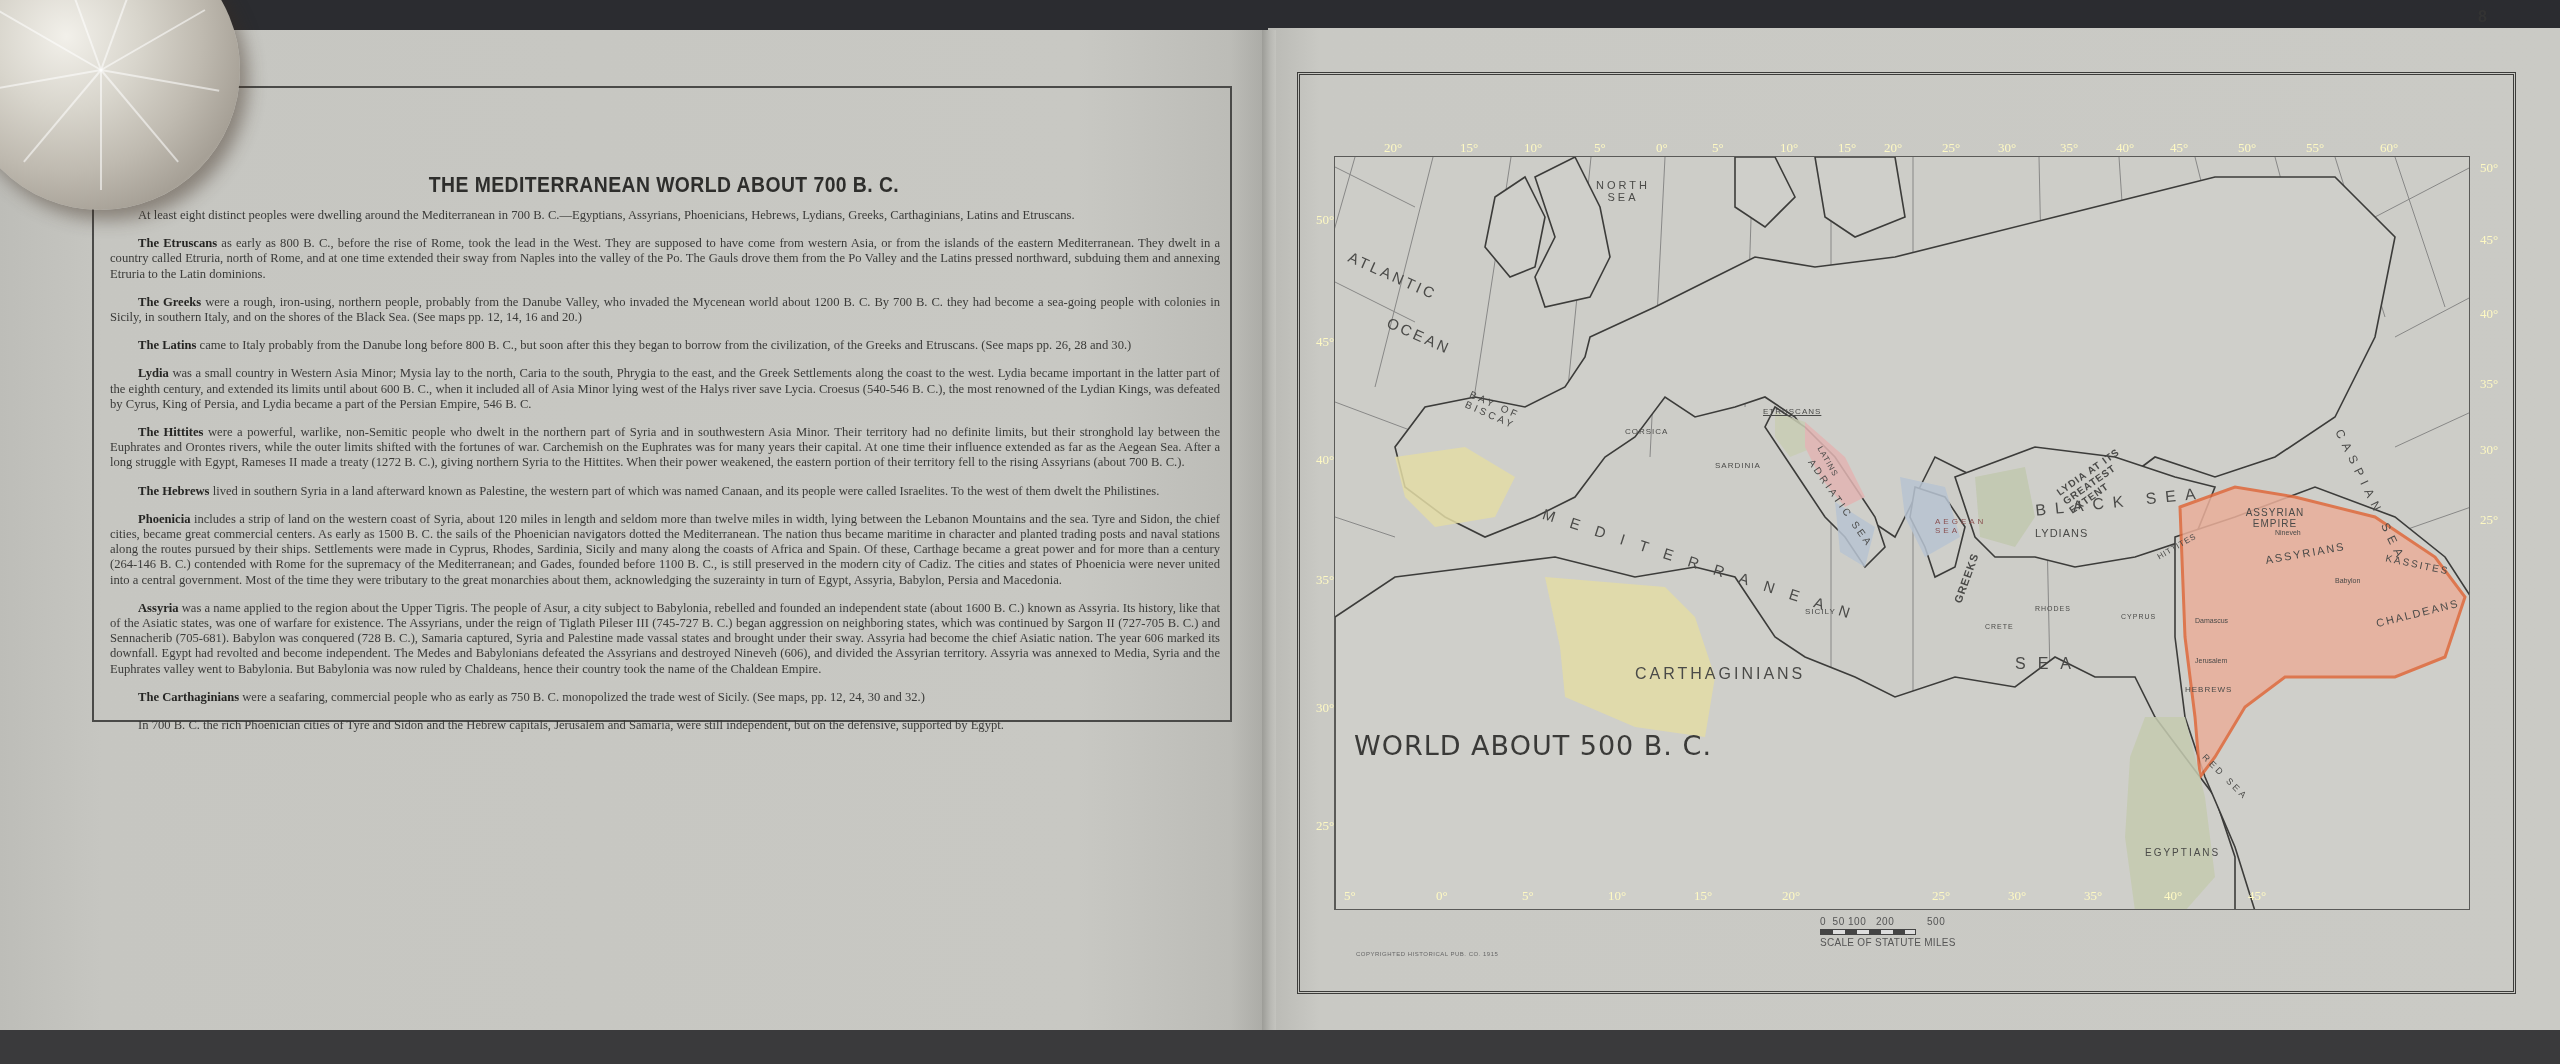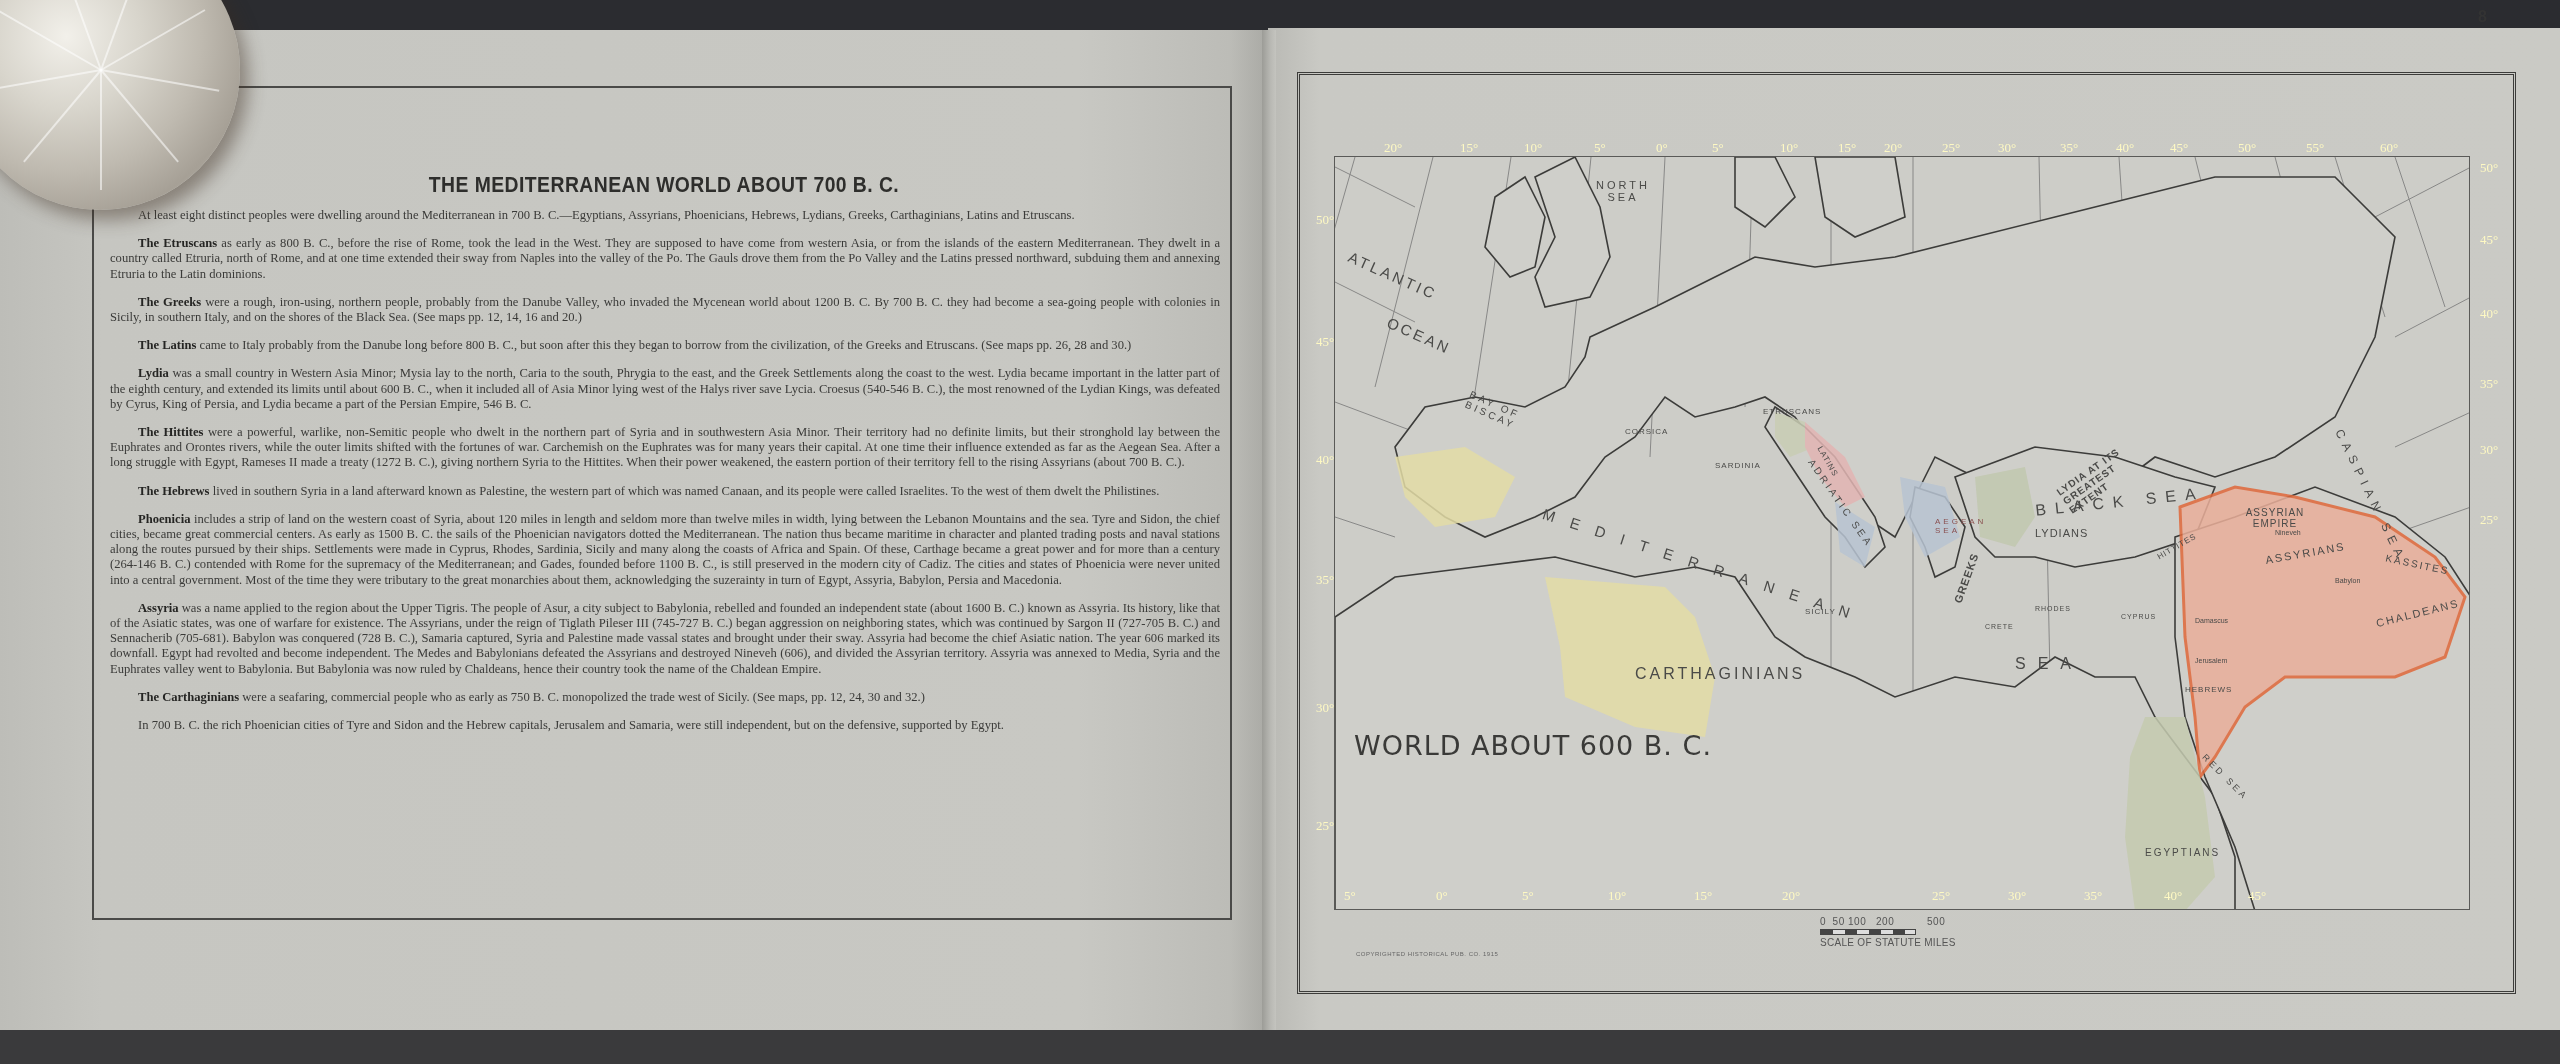--- a/index.html
+++ b/index.html
@@ -2,21 +2,21 @@
 <html><head>
 <meta charset="utf-8">
 <style>
   html,body{margin:0;padding:0;}
   body{width:2560px;height:1064px;background:#2b2c30;position:relative;overflow:hidden;font-family:"Liberation Serif",serif;}
   .page{position:absolute;background:#c9c9c4;}
   #left-page{left:0;top:30px;width:1268px;height:1034px;background:linear-gradient(90deg,#bdbdb8 0%,#c6c6c1 8%,#c8c8c3 85%,#bcbcb7 97%,#a9a9a4 100%);}
   #right-page{left:1268px;top:28px;width:1292px;height:1036px;background:linear-gradient(90deg,#b9b9b4 0%,#c9c9c4 4%,#cacac5 100%);}
   #gutter{position:absolute;left:1262px;top:30px;width:14px;height:1034px;background:linear-gradient(90deg,#9c9c97,#b8b8b3 60%,#c4c4bf);}
   #bottom-edge{position:absolute;left:0;top:1030px;width:2560px;height:34px;background:#3a3a3c;}
-  #text-frame{position:absolute;left:92px;top:86px;width:1140px;height:834px;border:2px solid #4a4a48;box-sizing:border-box;}
+  #text-frame{position:absolute;left:92px;top:86px;width:1140px;height:636px;border:2px solid #4a4a48;box-sizing:border-box;}
   #doc-title{position:absolute;left:0;top:84px;width:1140px;text-align:center;font-family:"Liberation Sans",sans-serif;font-weight:bold;font-size:22px;color:#2e2e2c;letter-spacing:0.5px;transform:scaleX(0.88);}
   #doc-body{position:absolute;left:16px;top:120px;width:1110px;font-size:12.6px;line-height:15.2px;color:#3a3a38;text-align:justify;}
   #doc-body p{margin:0 0 13px 0;text-indent:28px;}
   #doc-body b{color:#252523;}
   
   #paperweight{position:absolute;left:-40px;top:-70px;width:280px;height:280px;border-radius:50%;background:radial-gradient(circle at 38% 38%,#f2f0ea 0%,#d8d5cc 30%,#bfbab0 55%,#a6a096 75%,#c8c4bb 100%);box-shadow:8px 10px 18px rgba(60,45,30,.45);}
   #paperweight .facet{position:absolute;left:50%;top:50%;width:2px;height:120px;background:rgba(255,255,255,.55);transform-origin:top center;}
   
   #map-frame{position:absolute;left:1297px;top:72px;width:1219px;height:922px;border:3px double #3c3c3a;box-sizing:border-box;}
   #map-inner{position:absolute;left:1334px;top:156px;width:1136px;height:754px;border:1px solid #5a5a58;box-sizing:border-box;background:#cdcdc8;overflow:hidden;}
@@ -150,21 +150,21 @@
   <div class="map-label" style="left:130px;top:245px;font-size:10px;width:70px;white-space:normal;transform:rotate(24deg);">BAY OF BISCAY</div>
   <div class="map-label" style="left:200px;top:400px;font-size:15px;letter-spacing:16px;transform:rotate(18deg);">MEDITERRANEAN</div>
   <div class="map-label" style="left:680px;top:498px;font-size:16px;letter-spacing:12px;">SEA</div>
   <div class="map-label" style="left:480px;top:300px;font-size:10px;transform:rotate(55deg);transform-origin:left top;">ADRIATIC SEA</div>
   <div class="map-label" style="left:600px;top:360px;font-size:8px;color:#8a5050;width:40px;white-space:normal;">AEGEAN SEA</div>
   <div class="map-label" style="left:700px;top:336px;font-size:16px;letter-spacing:9px;transform:rotate(-6deg);">BLACK SEA</div>
   <div class="map-label" style="left:1010px;top:270px;font-size:12px;letter-spacing:6px;transform:rotate(64deg);transform-origin:left top;">CASPIAN SEA</div>
   <div class="map-label" style="left:860px;top:615px;font-size:9px;transform:rotate(45deg);">RED SEA</div>
 
   
-  <div class="map-label" style="left:428px;top:250px;font-size:8px;letter-spacing:1px;">ETRUSCANS</div>
+  <div class="map-label" style="left:428px;top:250px;font-size:8px;letter-spacing:1px;text-decoration:underline;">ETRUSCANS</div>
   <div class="map-label" style="left:476px;top:300px;font-size:8px;letter-spacing:1px;transform:rotate(60deg);">LATINS</div>
   <div class="map-label" style="left:290px;top:270px;font-size:8px;letter-spacing:1px;">CORSICA</div>
   <div class="map-label" style="left:380px;top:304px;font-size:8px;letter-spacing:1px;">SARDINIA</div>
   <div class="map-label" style="left:470px;top:450px;font-size:8px;letter-spacing:1px;">SICILY</div>
   <div class="map-label" style="left:300px;top:508px;font-size:16px;">CARTHAGINIANS</div>
   <div class="map-label" style="left:605px;top:415px;font-size:11px;letter-spacing:1px;transform:rotate(-70deg);font-weight:bold;">GREEKS</div>
   <div class="map-label" style="left:650px;top:466px;font-size:7px;letter-spacing:1px;">CRETE</div>
   <div class="map-label" style="left:700px;top:448px;font-size:7px;letter-spacing:1px;">RHODES</div>
   <div class="map-label" style="left:786px;top:456px;font-size:7px;letter-spacing:1px;">CYPRUS</div>
   <div class="map-label" style="left:700px;top:370px;font-size:11px;letter-spacing:1px;">LYDIANS</div>
@@ -225,21 +225,21 @@
 <div>
   <span class="tick" style="left:2480px;top:160px;">50°</span>
   <span class="tick" style="left:2480px;top:232px;">45°</span>
   <span class="tick" style="left:2480px;top:306px;">40°</span>
   <span class="tick" style="left:2480px;top:376px;">35°</span>
   <span class="tick" style="left:2480px;top:442px;">30°</span>
   <span class="tick" style="left:2480px;top:512px;">25°</span>
 </div>
 
 <div id="map-title">
-  <div>WORLD ABOUT 600 B. C.</div>
+  <div>WORLD ABOUT 500 B. C.</div>
 </div>
 
 <div id="scale">
   <div class="nums" style="white-space:pre;">0  50 100   200          500</div>
   <div class="bar"></div>
   <div class="cap">SCALE OF STATUTE MILES</div>
 </div>
 
 <div id="copyright">COPYRIGHTED HISTORICAL PUB. CO. 1915</div>
 

